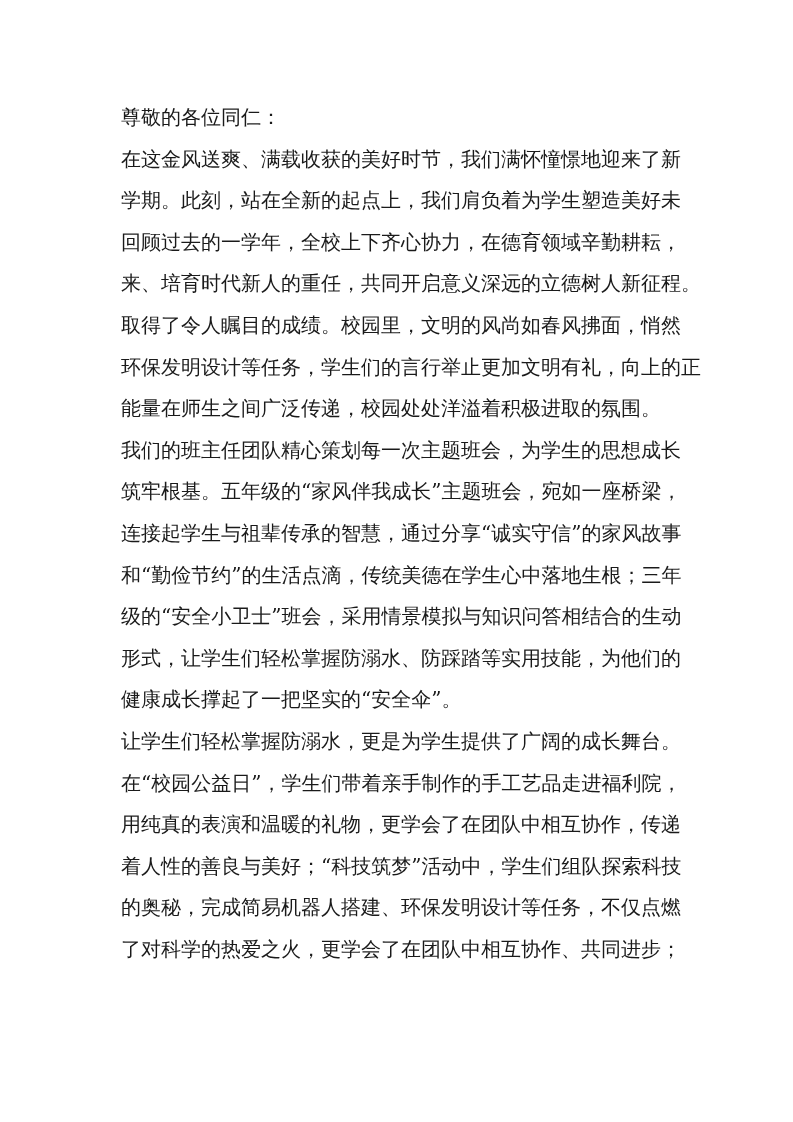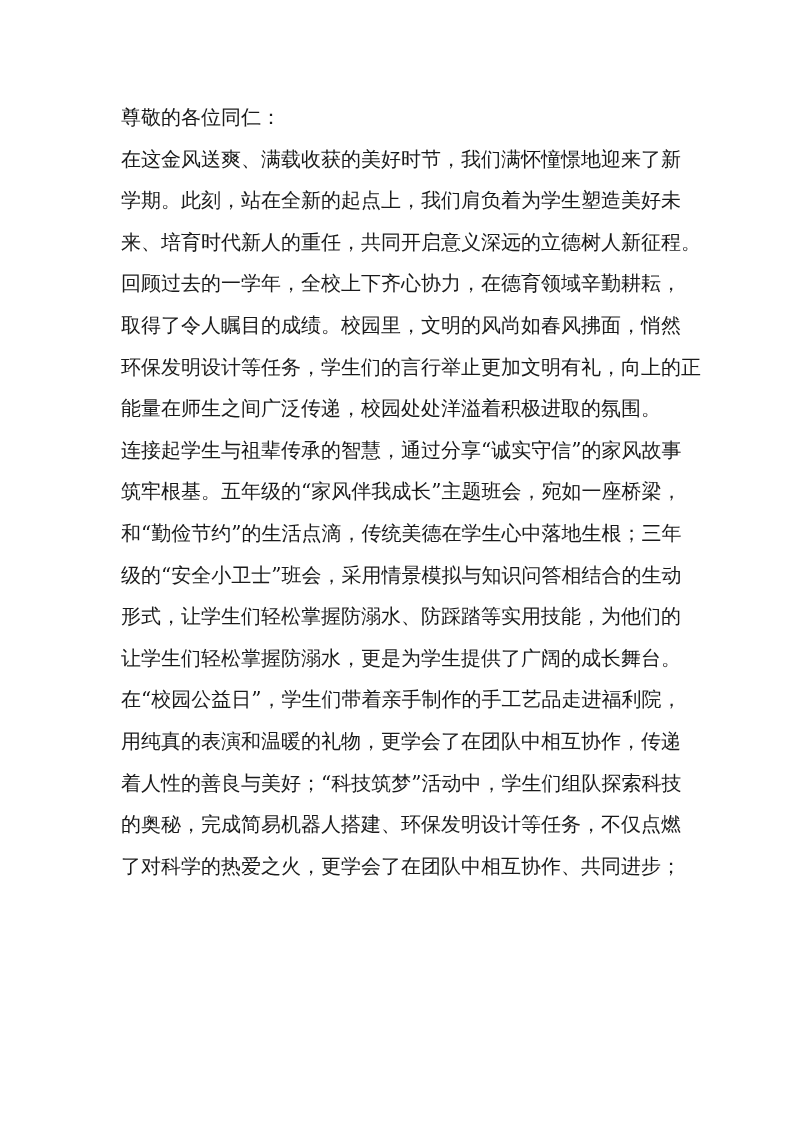--- a/index.html
+++ b/index.html
@@ -27,33 +27,35 @@
 </head>
 <body>
 
 <div class="page">
   <div class="content">
     <div class="line last">尊敬的各位同仁：</div>
 
     <div>
       <div class="line">在这金风送爽、满载收获的美好时节，我们满怀憧憬地迎来了新</div>
       <div class="line">学期。此刻，站在全新的起点上，我们肩负着为学生塑造美好未</div>
+      <div class="line">回顾过去的一学年，全校上下齐心协力，在德育领域辛勤耕耘，</div>
       <div class="line">来、培育时代新人的重任，共同开启意义深远的立德树人新征程。</div>
-      <div class="line">回顾过去的一学年，全校上下齐心协力，在德育领域辛勤耕耘，</div>
       <div class="line">取得了令人瞩目的成绩。校园里，文明的风尚如春风拂面，悄然</div>
       <div class="line">环保发明设计等任务，学生们的言行举止更加文明有礼，向上的正</div>
       <div class="line last">能量在师生之间广泛传递，校园处处洋溢着积极进取的氛围。</div>
     </div>
 
     <div>
+      <div class="line">我们的班主任团队精心策划每一次主题班会，为学生的思想成长</div>
+      <div class="line">筑牢根基。五年级的“家风伴我成长”主题班会，宛如一座桥梁，</div>
       <div class="line">连接起学生与祖辈传承的智慧，通过分享“诚实守信”的家风故事</div>
-      <div class="line">筑牢根基。五年级的“家风伴我成长”主题班会，宛如一座桥梁，</div>
       <div class="line">和“勤俭节约”的生活点滴，传统美德在学生心中落地生根；三年</div>
       <div class="line">级的“安全小卫士”班会，采用情景模拟与知识问答相结合的生动</div>
       <div class="line">形式，让学生们轻松掌握防溺水、防踩踏等实用技能，为他们的</div>
+      <div class="line last">健康成长撑起了一把坚实的“安全伞”。</div>
     </div>
 
     <div>
       <div class="line">让学生们轻松掌握防溺水，更是为学生提供了广阔的成长舞台。</div>
       <div class="line">在“校园公益日”，学生们带着亲手制作的手工艺品走进福利院，</div>
       <div class="line">用纯真的表演和温暖的礼物，更学会了在团队中相互协作，传递</div>
       <div class="line">着人性的善良与美好；“科技筑梦”活动中，学生们组队探索科技</div>
       <div class="line">的奥秘，完成简易机器人搭建、环保发明设计等任务，不仅点燃</div>
       <div class="line">了对科学的热爱之火，更学会了在团队中相互协作、共同进步；</div>
     </div>

